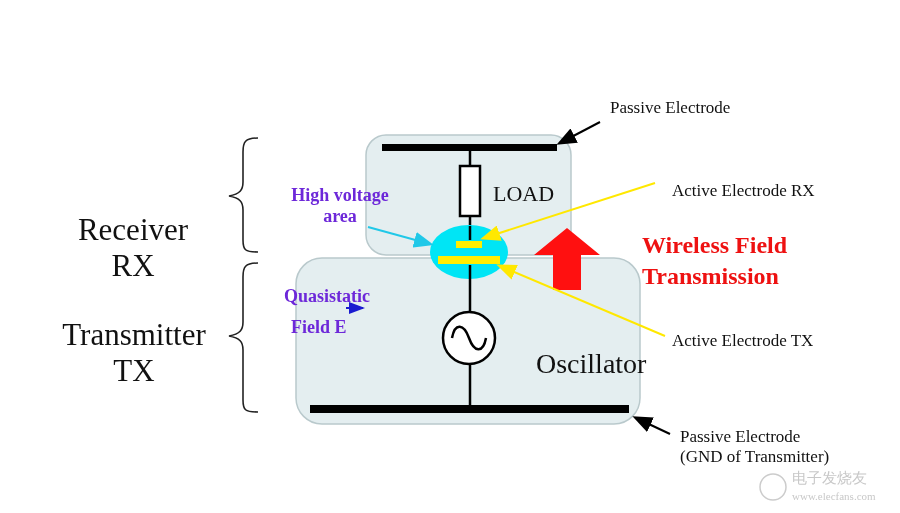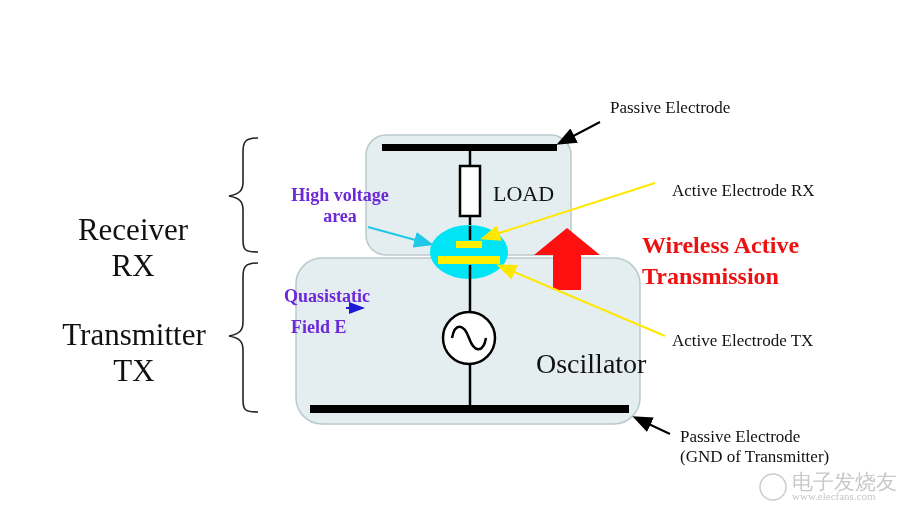--- a/index.html
+++ b/index.html
@@ -83,28 +83,28 @@
 <div class="lbl inbox" style="left:536px; top:348px; font-size:28px;">Oscillator</div>
 
 <div class="lbl blue" style="left:270px; top:185px; width:140px;">
   <div>High voltage</div>
   <div>area</div>
 </div>
 <div class="lbl blue" style="left:284px; top:286px; text-align:left;">Quasistatic</div>
 <div class="lbl blue" style="left:291px; top:317px; text-align:left;">Field E</div>
 
 <div class="lbl red" style="left:642px; top:230px;">
-  <div>Wireless Active</div>
+  <div>Wireless Field</div>
   <div>Transmission</div>
 </div>
 
 <div class="lbl note" style="left:610px; top:98px;">
   <div>Passive Electrode</div>
 </div>
 <div class="lbl note" style="left:672px; top:181px;">Active Electrode RX</div>
 <div class="lbl note" style="left:672px; top:331px;">Active Electrode TX</div>
 <div class="lbl note" style="left:680px; top:427px;">
   <div>Passive Electrode</div>
   <div>(GND of Transmitter)</div>
 </div>
 
-<div class="lbl wm" style="left:792px; top:470px; font-size:21px;text-align:center;">电子发烧友</div>
+<div class="lbl wm" style="left:792px; top:470px; font-size:15px;text-align:center;">电子发烧友</div>
 <div class="lbl wm" style="left:792px; top:490px; font-size:11px;">www.elecfans.com</div>
 
 </body></html>

